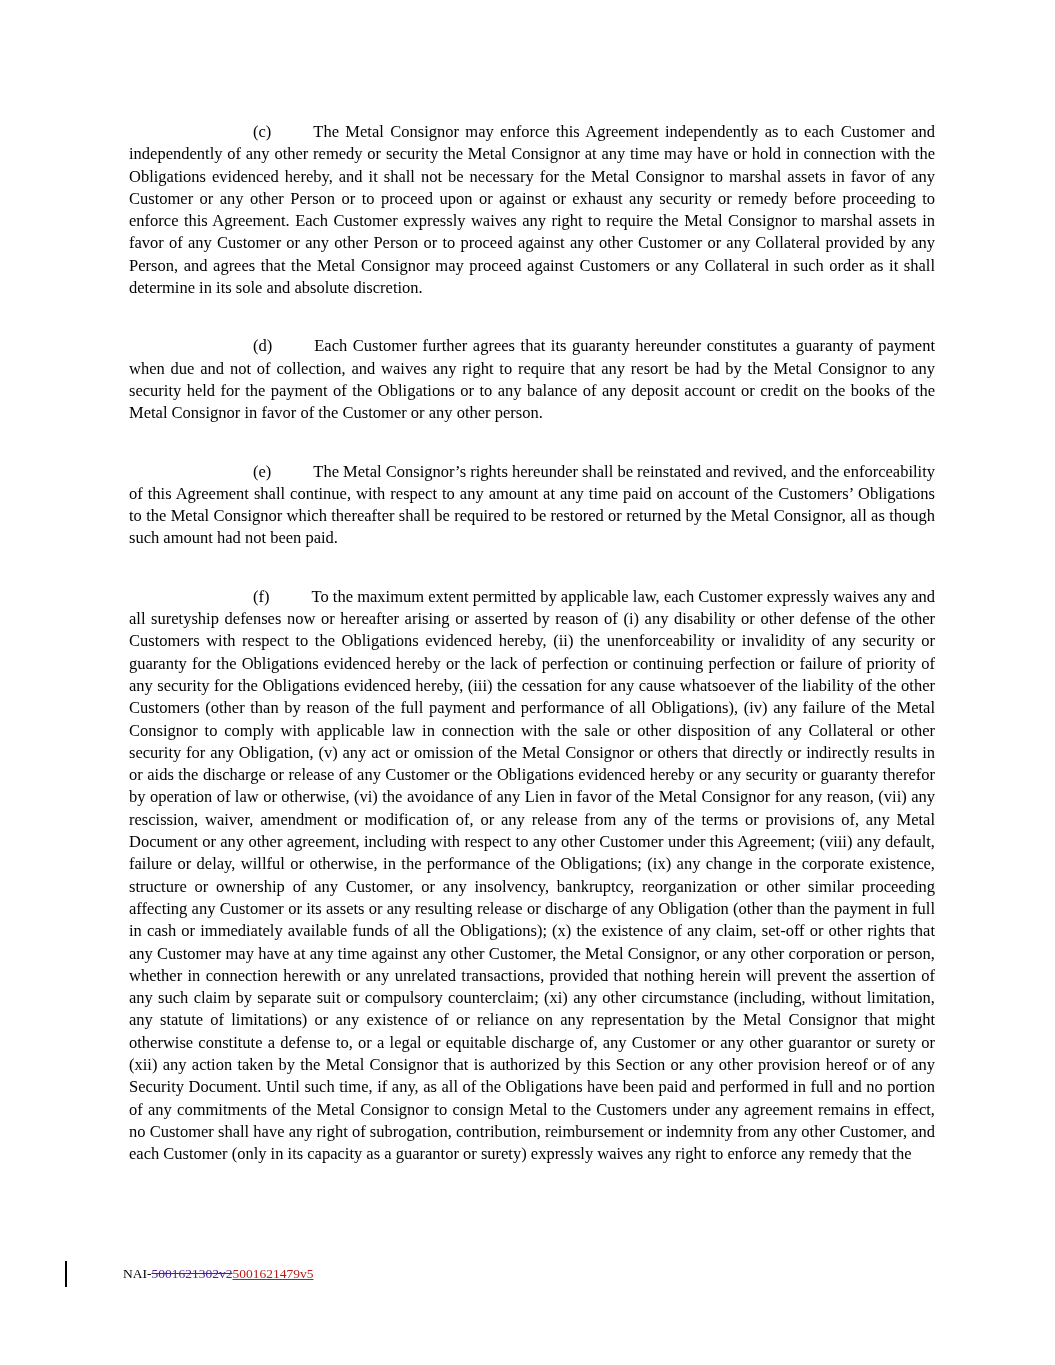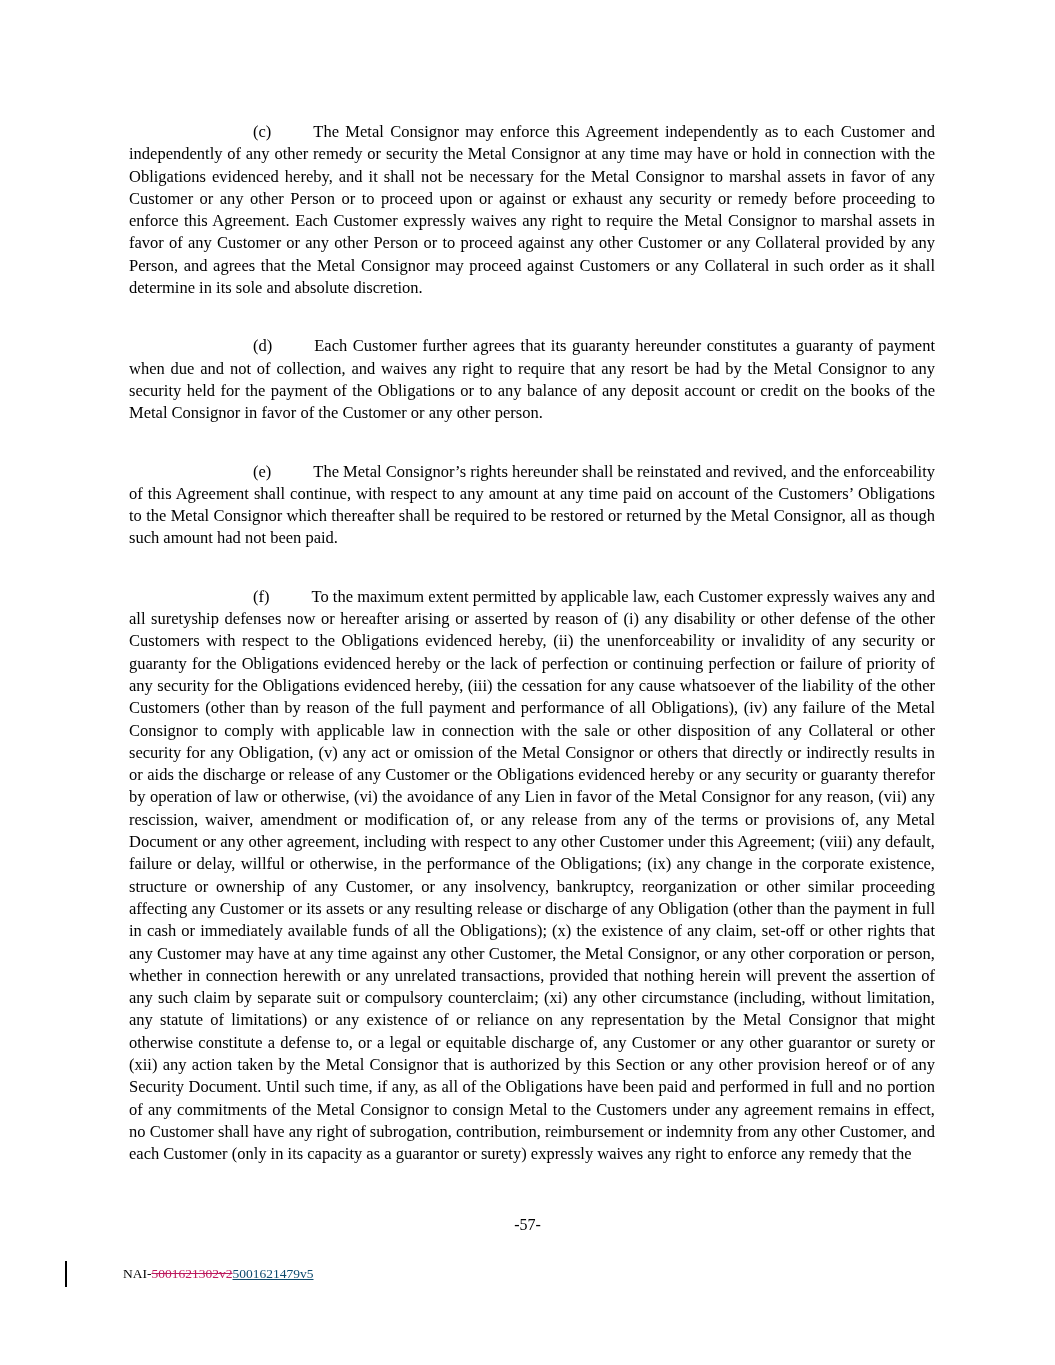--- a/index.html
+++ b/index.html
@@ -46,25 +46,25 @@
     font-size: 16px;
   }
   .footer {
     position: absolute;
     left: 123px;
     top: 1266px;
     font-size: 13.5px;
     white-space: nowrap;
   }
   .footer .strike {
-    color: #be185d;
+    color: #4c1d95;
     text-decoration: line-through;
   }
   .footer .insert {
-    color: #0c4a6e;
+    color: #b91c1c;
     text-decoration: underline;
     margin-top: 48px;
   }
   .change-bar {
     position: absolute;
     left: 65px;
     top: 1261px;
     width: 2px;
     height: 26px;
     background: #000000;
@@ -80,19 +80,18 @@
     <p class="para"><span>(c)</span><span class="ptab"></span><span>The Metal Consignor may enforce this Agreement independently as to each Customer and independently of any other remedy or security the Metal Consignor at any time may have or hold in connection with the Obligations evidenced hereby, and it shall not be necessary for the Metal Consignor to marshal assets in favor of any Customer or any other Person or to proceed upon or against or exhaust any security or remedy before proceeding to enforce this Agreement.  Each Customer expressly waives any right to require the Metal Consignor to marshal assets in favor of any Customer or any other Person or to proceed against any other Customer or any Collateral provided by any Person, and agrees that the Metal Consignor may proceed against Customers or any Collateral in such order as it shall determine in its sole and absolute discretion.</span></p>
 
     <p class="para"><span>(d)</span><span class="ptab"></span><span>Each Customer further agrees that its guaranty hereunder constitutes a guaranty of payment when due and not of collection, and waives any right to require that any resort be had by the Metal Consignor to any security held for the payment of the Obligations or to any balance of any deposit account or credit on the books of the Metal Consignor in favor of the Customer or any other person.</span></p>
 
     <p class="para"><span>(e)</span><span class="ptab"></span><span>The Metal Consignor’s rights hereunder shall be reinstated and revived, and the enforceability of this Agreement shall continue, with respect to any amount at any time paid on account of the Customers’ Obligations to the Metal Consignor which thereafter shall be required to be restored or returned by the Metal Consignor, all as though such amount had not been paid.</span></p>
 
     <p class="para"><span>(f)</span><span class="ptab"></span><span>To the maximum extent permitted by applicable law, each Customer expressly waives any and all suretyship defenses now or hereafter arising or asserted by reason of (i) any disability or other defense of the other Customers with respect to the Obligations evidenced hereby, (ii) the unenforceability or invalidity of any security or guaranty for the Obligations evidenced hereby or the lack of perfection or continuing perfection or failure of priority of any security for the Obligations evidenced hereby, (iii) the cessation for any cause whatsoever of the liability of the other Customers (other than by reason of the full payment and performance of all Obligations), (iv) any failure of the Metal Consignor to comply with applicable law in connection with the sale or other disposition of any Collateral or other security for any Obligation, (v) any act or omission of the Metal Consignor or others that directly or indirectly results in or aids the discharge or release of any Customer or the Obligations evidenced hereby or any security or guaranty therefor by operation of law or otherwise, (vi) the avoidance of any Lien in favor of the Metal Consignor for any reason, (vii) any rescission, waiver, amendment or modification of, or any release from any of the terms or provisions of, any Metal Document or any other agreement, including with respect to any other Customer under this Agreement; (viii) any default, failure or delay, willful or otherwise, in the performance of the Obligations; (ix) any change in the corporate existence, structure or ownership of any Customer, or any insolvency, bankruptcy, reorganization or other similar proceeding affecting any Customer or its assets or any resulting release or discharge of any Obligation (other than the payment in full in cash or immediately available funds of all the Obligations); (x) the existence of any claim, set-off or other rights that any Customer may have at any time against any other Customer, the Metal Consignor, or any other corporation or person, whether in connection herewith or any unrelated transactions, provided that nothing herein will prevent the assertion of any such claim by separate suit or compulsory counterclaim; (xi) any other circumstance (including, without limitation, any statute of limitations) or any existence of or reliance on any representation by the Metal Consignor that might otherwise constitute a defense to, or a legal or equitable discharge of, any Customer or any other guarantor or surety or (xii) any action taken by the Metal Consignor that is authorized by this Section or any other provision hereof or of any Security Document.  Until such time, if any, as all of the Obligations have been paid and performed in full and no portion of any commitments of the Metal Consignor to consign Metal to the Customers under any agreement remains in effect, no Customer shall have any right of subrogation, contribution, reimbursement or indemnity from any other Customer, and each Customer (only in its capacity as a guarantor or surety) expressly waives any right to enforce any remedy that the</span></p>
 
   </div>
 
-  <div class="page-number">-57-</div>
 
   <div class="change-bar"></div>
 
   <div class="footer"><span>NAI-</span><span class="strike">5001621302v2</span><span class="insert">5001621479v5</span></div>
 
 </div>
 
 </body></html>

